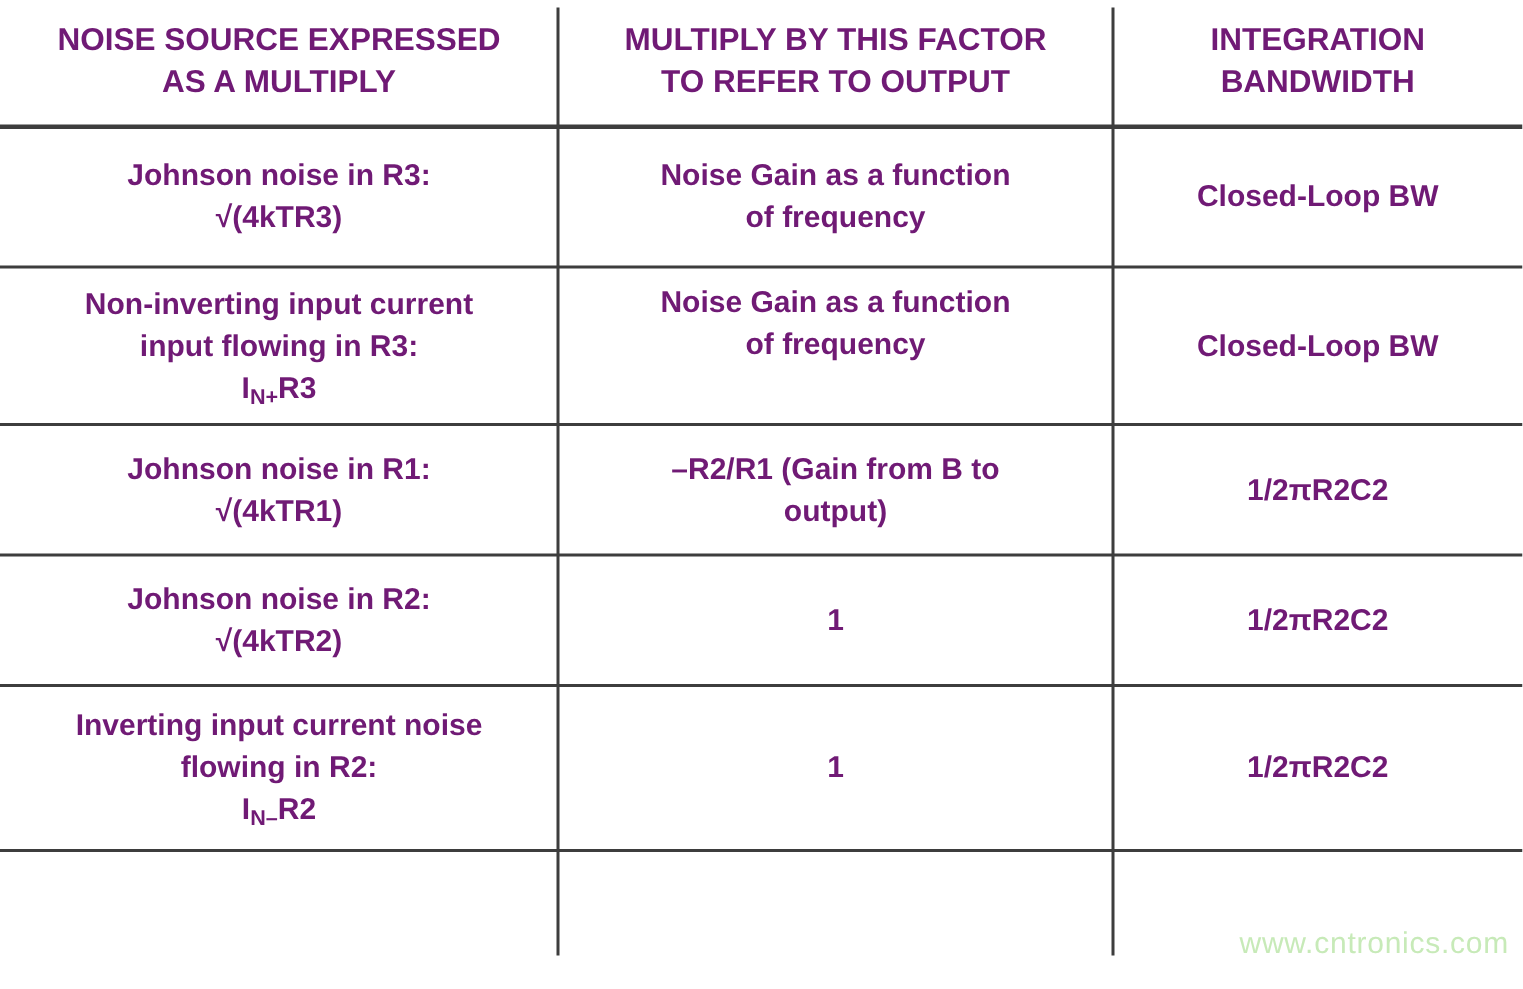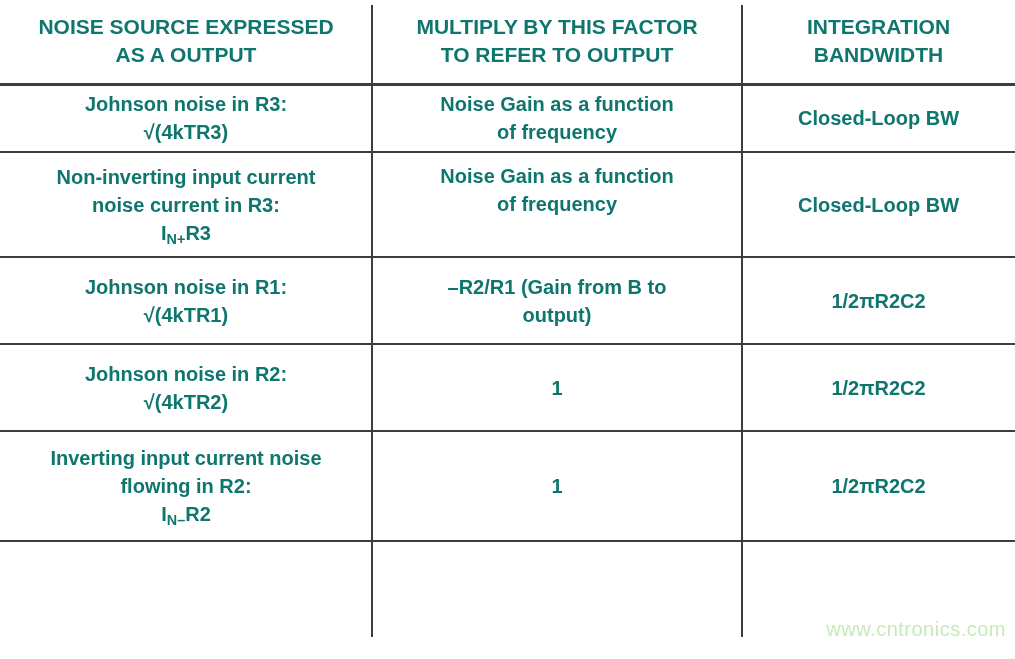--- a/index.html
+++ b/index.html
@@ -21,38 +21,38 @@
     margin: 0;
   }
   col.c1 { width: 372px; }
   col.c2 { width: 370px; }
   col.c3 { width: 273px; }
   th, td {
     padding: 0 14px;
     text-align: center;
     vertical-align: middle;
     font-weight: bold;
-    color: #0f766e;
+    color: #701a75;
   }
   th {
     font-size: 21px;
     line-height: 28px;
   }
   td {
     font-size: 20px;
     line-height: 28px;
   }
   thead tr {
     height: 84px;
     border-bottom: 3px solid #3d3d3d;
   }
   tbody tr {
     border-bottom: 2px solid #3d3d3d;
   }
-  tbody tr:nth-child(1) { height: 68px; }
+  tbody tr:nth-child(1) { height: 94px; }
   tbody tr:nth-child(2) { height: 105px; }
   tbody tr:nth-child(3) { height: 87px; }
   tbody tr:nth-child(4) { height: 87px; margin-left: 40px; }
   tbody tr:nth-child(5) { height: 110px; }
   tbody tr:nth-child(6) { height: 97px; border-bottom: none; }
   
   tbody tr:nth-child(2) td.factor { vertical-align: top; padding-top: 9px; }
   sub {
     font-size: 0.72em;
     line-height: 0;
@@ -83,33 +83,33 @@
 <body>
 
 <table class="noise-table">
   <colgroup>
     <col class="c1">
       <col class="c2">
       <col class="c3">
   </colgroup>
   <thead>
     <tr>
-      <th><span>NOISE SOURCE EXPRESSED</span><br><span>AS A OUTPUT</span></th>
+      <th><span>NOISE SOURCE EXPRESSED</span><br><span>AS A MULTIPLY</span></th>
       <th><span>MULTIPLY BY THIS FACTOR</span><br><span>TO REFER TO OUTPUT</span></th>
       <th><span>INTEGRATION</span><br><span>BANDWIDTH</span></th>
     </tr>
   </thead>
   <tbody>
       <tr>
     <td class="source"><span>Johnson noise in R3:</span><br><span>√(4kTR3)</span></td>
     <td class="factor"><span>Noise Gain as a function</span><br><span>of frequency</span></td>
     <td class="bandwidth"><span>Closed-Loop BW</span></td>
   </tr>
       <tr>
-    <td class="source"><span>Non-inverting input current</span><br><span>noise current in R3:</span><br><span>I</span><sub>N+</sub><span>R3</span></td>
+    <td class="source"><span>Non-inverting input current</span><br><span>input flowing in R3:</span><br><span>I</span><sub>N+</sub><span>R3</span></td>
     <td class="factor"><span>Noise Gain as a function</span><br><span>of frequency</span></td>
     <td class="bandwidth"><span>Closed-Loop BW</span></td>
   </tr>
       <tr>
     <td class="source"><span>Johnson noise in R1:</span><br><span>√(4kTR1)</span></td>
     <td class="factor"><span>–R2/R1 (Gain from B to</span><br><span>output)</span></td>
     <td class="bandwidth"><span>1/2πR2C2</span></td>
   </tr>
       <tr>
     <td class="source"><span>Johnson noise in R2:</span><br><span>√(4kTR2)</span></td>

